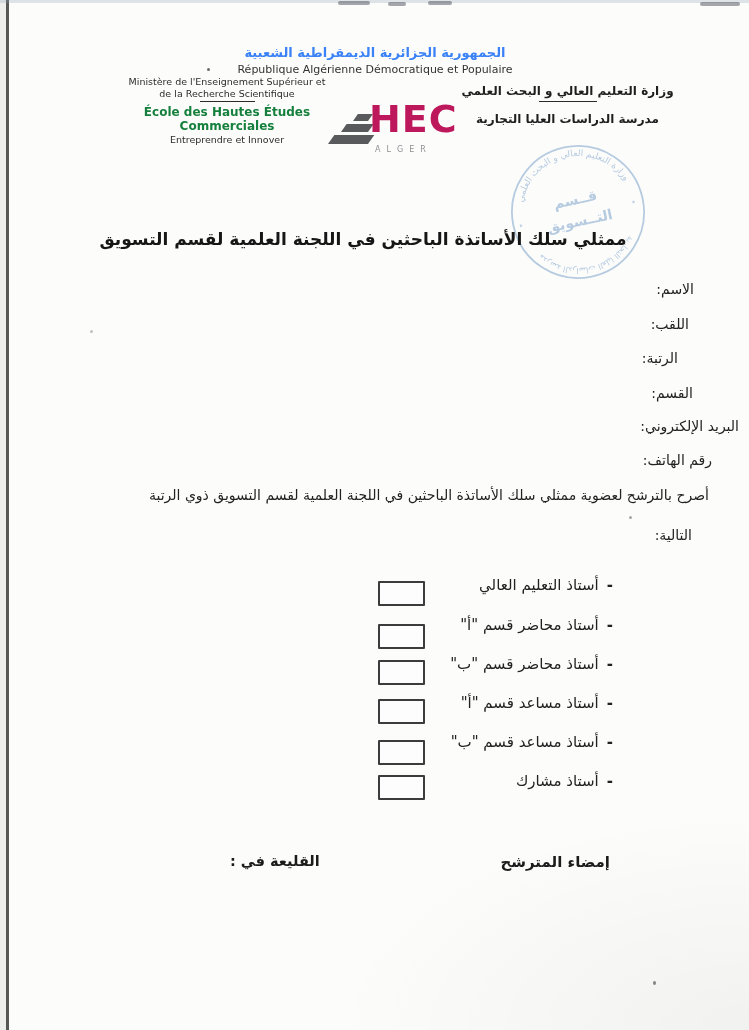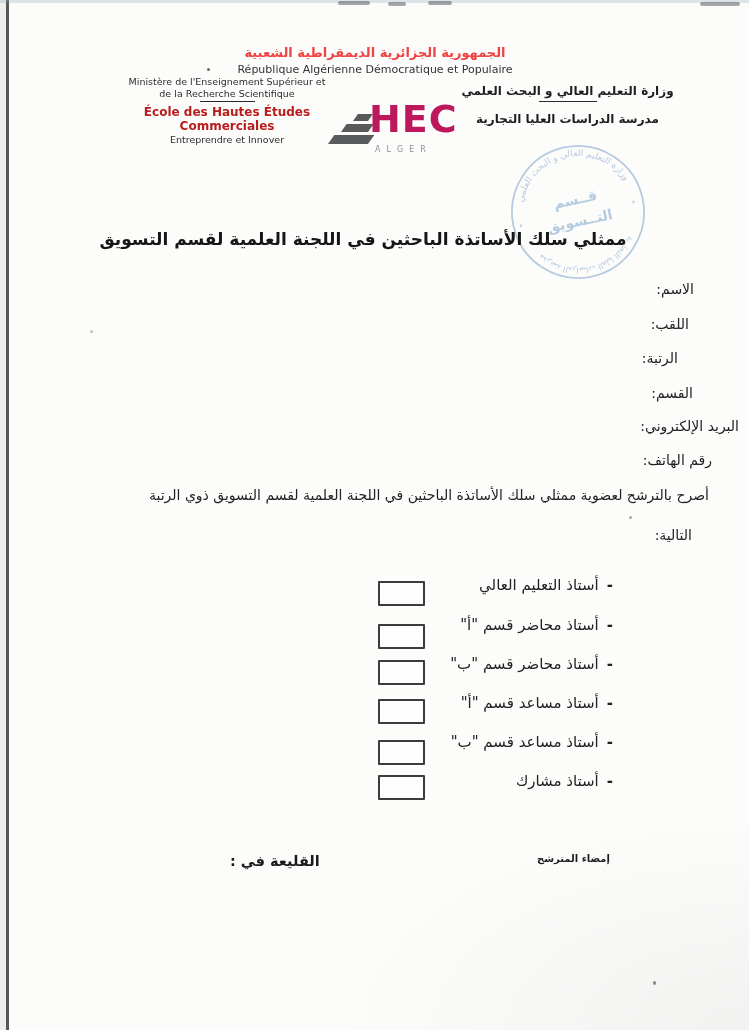--- a/index.html
+++ b/index.html
@@ -15,30 +15,30 @@
   
   .scan-left-band{position:absolute;left:0;top:0;width:7px;height:100%;background:rgba(60,60,60,.07);}
   .scan-left-line{position:absolute;left:6px;top:0;width:3px;height:100%;background:#2e2e2e;opacity:.8;}
   .scan-top-band{position:absolute;left:0;top:0;width:100%;height:3px;background:rgba(145,160,180,.28);}
   .scan-smudge{position:absolute;background:rgba(55,60,70,.45);height:4px;border-radius:2px;filter:blur(.6px);}
   .speck{position:absolute;background:#6a6a6a;border-radius:50%;}
   .scan-shade{position:absolute;right:0;bottom:0;width:420px;height:220px;
     background:radial-gradient(ellipse at bottom right, rgba(0,0,0,.045), rgba(0,0,0,0) 70%);}
   
   .center-line{position:absolute;left:30px;width:690px;text-align:center;}
-  .country-ar{top:45px;font-size:13px;font-weight:700;direction:rtl;color:#ef4444;}
+  .country-ar{top:45px;font-size:13px;font-weight:700;direction:rtl;color:#3b82f6;}
   .country-fr{top:63px;font-size:11px;color:#333;}
   .ministry-ar{position:absolute;left:460px;top:84px;width:215px;text-align:center;direction:rtl;
     font-size:12px;font-weight:700;color:#1f1f1f;}
   .ministry-ar .u{display:block;margin:3px auto 0 auto;width:58px;border-bottom:1px solid #2a2a2a;}
   .ministry-ar .l2{margin-top:10px;}
   .ministry-fr{position:absolute;left:118px;top:76px;width:218px;text-align:center;color:#2d2d2d;}
   .ministry-fr .s{font-size:9.5px;line-height:11.5px;}
   .ministry-fr .u{display:block;margin:2px auto 3px auto;width:55px;border-bottom:1px solid #2a2a2a;}
-  .ministry-fr .b{font-size:12px;font-weight:700;color:#b91c1c;}
+  .ministry-fr .b{font-size:12px;font-weight:700;color:#15803d;}
   .ministry-fr .m{font-size:9.5px;margin-top:1px;}
   
   .logo{position:absolute;left:328px;top:103px;width:125px;height:56px;}
   .logo .stripes{position:absolute;left:0;top:11px;width:40px;height:32px;}
   .logo .stripes i{position:absolute;right:0;background:#595a5c;transform:skewX(-35deg);transform-origin:bottom right;}
   .logo .s1{top:0;width:15px;height:7px;}
   .logo .s2{top:10px;width:27px;height:8px;}
   .logo .s3{top:21px;width:40px;height:9px;}
   .logo .word{position:absolute;left:41px;top:-6px;font-size:38px;font-weight:700;color:#be185d;letter-spacing:1px;}
   .logo .sub{position:absolute;left:47px;top:42px;font-size:8px;letter-spacing:6px;color:#8f9193;}
@@ -54,21 +54,21 @@
   .field{position:absolute;direction:rtl;font-size:14px;color:#222;z-index:1;}
   
   .decl1{position:absolute;right:40px;top:487px;direction:rtl;font-size:14px;color:#222;}
   .decl2{position:absolute;right:57px;top:527px;direction:rtl;font-size:14px;color:#222;}
   
   .rank{position:absolute;right:136px;direction:rtl;display:flex;align-items:center;gap:8px;
     font-size:15px;color:#222;}
   .rank .dash{font-weight:700;}
   .cbox{position:absolute;left:378px;width:43px;height:21px;border:2px solid #3c3c3c;background:#fdfdfd;border-radius:1px;}
   
-  .sig{position:absolute;right:139px;top:853px;direction:rtl;font-size:10px;font-weight:700;color:#1b1b1b;}
+  .sig{position:absolute;right:139px;top:853px;direction:rtl;font-size:15px;font-weight:700;color:#1b1b1b;}
   .place{position:absolute;left:230px;top:853px;direction:rtl;font-size:14.5px;font-weight:700;color:#1b1b1b;}
 </style>
 </head>
 <body>
 
 <div class="page">
 
   <div class="scan-left-band"></div>
   <div class="scan-left-line"></div>
   <div class="scan-top-band"></div>

